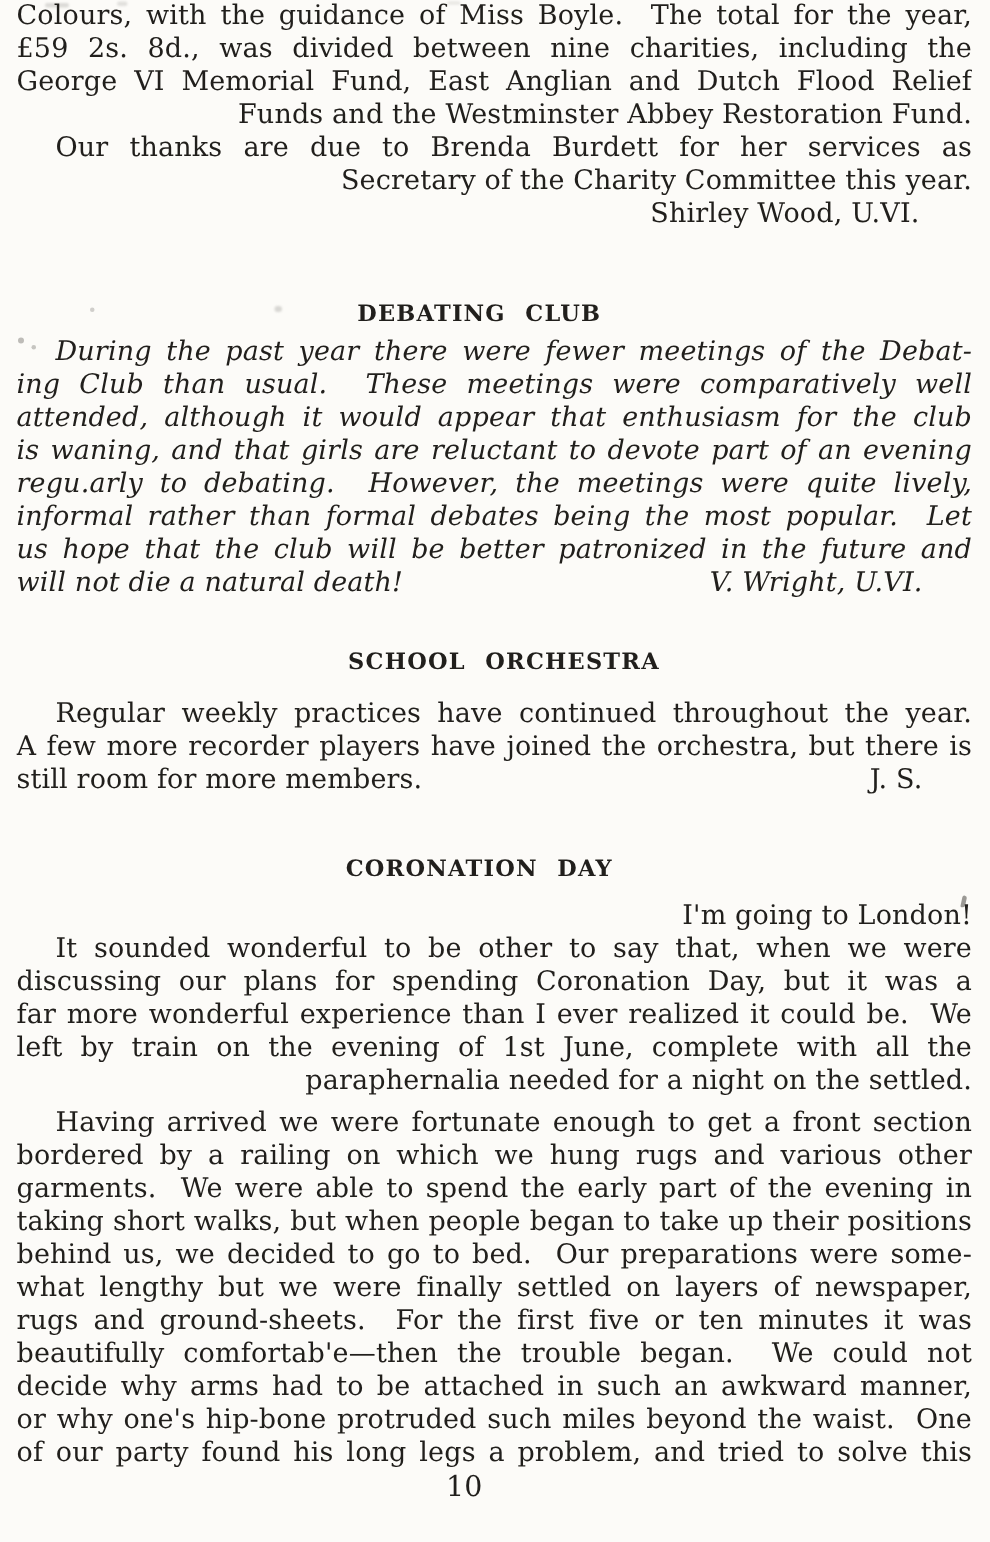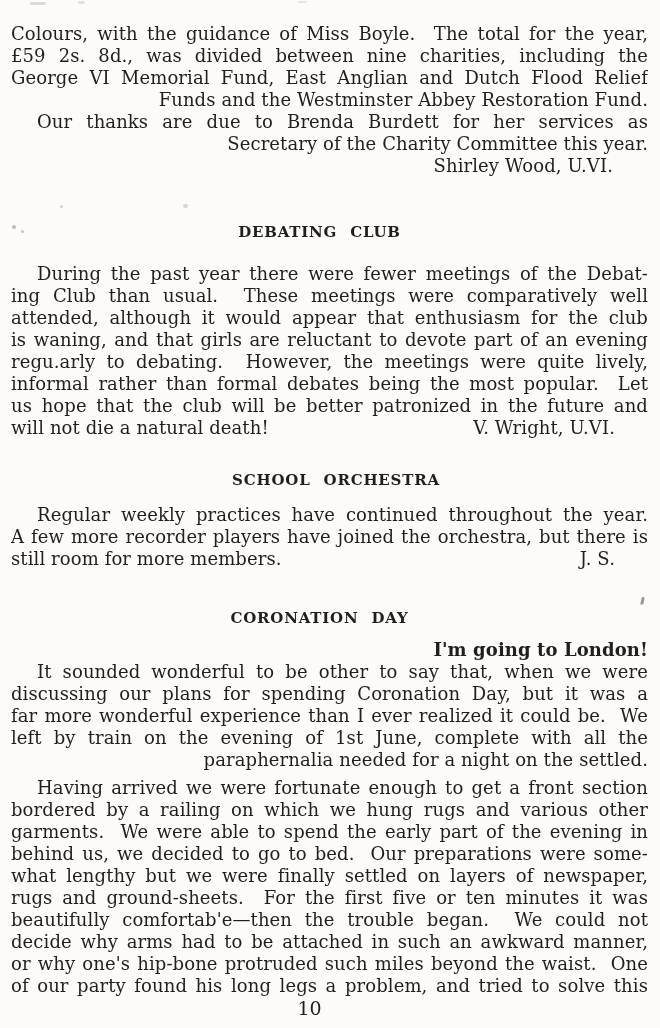--- a/index.html
+++ b/index.html
@@ -8,21 +8,21 @@
     background: #fcfbf8;
     font-family: "DejaVu Serif", "Liberation Serif", serif;
     color: #211f1c;
     position: relative;
     overflow: hidden;
   }
   .page {
     position: absolute; inset: 0;
   }
   .text-column {
-    position: absolute; left: 11px; top: 23px; width: 637px;
+    position: absolute; left: 11px; top: 0; width: 637px;
   }
   .para { margin: 0; }
   .line {
     height: 22px; line-height: 22px; font-size: 18px;
     overflow: hidden; white-space: nowrap;
     letter-spacing: 0.1px;
   }
   .line.justify { white-space: normal; text-align: justify; text-align-last: justify; }
   .line.left    { text-align: right; }
   .line.right   { text-align: right; padding-right: 35px; width: 602px; }
@@ -32,25 +32,25 @@
   .heading {
     height: 22px; line-height: 22px;
     font-size: 15px; font-weight: bold;
     text-align: center; text-align-last: center;
     letter-spacing: 0.8px; word-spacing: 7px;
     transform: translateX(-10px);
     margin: 0;
   }
   
   #debating-heading   { margin-top: 44px; }
-  #debating-para      { margin-top: 20px; }
+  #debating-para      { margin-top: 4px; font-style: italic; }
   #orchestra-heading  { margin-top: 30px; padding-left: 33px; }
   #orchestra-para     { margin-top: 13px; }
   #coronation-heading { margin-top: 37px; }
-  #coronation-para-1  { margin-top: 10px; font-weight: bold; }
+  #coronation-para-1  { margin-top: 10px; }
   #coronation-para-3  { margin-top: 6px; }
   .page-number-line {
     height: 22px; line-height: 22px; font-size: 19px;
     width: 637px; text-align: center;
     transform: translateX(-20px);
   }
   
   .speck { position: absolute; background: #4a4843; border-radius: 50%; }
   .speck.smear { border-radius: 2px; filter: blur(0.6px); }
   .speck.comma { border-radius: 2px 2px 3px 1px; transform: rotate(12deg); }
@@ -115,20 +115,21 @@
         <div class="line justify indent">It sounded wonderful to be other to say that, when we were</div>
         <div class="line justify">discussing our plans for spending Coronation Day, but it was a</div>
         <div class="line justify">far more wonderful experience than I ever realized it could be.&nbsp; We</div>
         <div class="line justify">left by train on the evening of 1st June, complete with all the</div>
         <div class="line left">paraphernalia needed for a night on the settled.</div>
       </div>
       <div class="para" id="coronation-para-3">
         <div class="line justify indent">Having arrived we were fortunate enough to get a front section</div>
         <div class="line justify">bordered by a railing on which we hung rugs and various other</div>
         <div class="line justify">garments.&nbsp; We were able to spend the early part of the evening in</div>
+        <div class="line justify">taking short walks, but when people began to take up their positions</div>
         <div class="line justify">behind us, we decided to go to bed.&nbsp; Our preparations were some-</div>
         <div class="line justify">what lengthy but we were finally settled on layers of newspaper,</div>
         <div class="line justify">rugs and ground-sheets.&nbsp; For the first five or ten minutes it was</div>
         <div class="line justify">beautifully comfortab'e—then the trouble began.&nbsp; We could not</div>
         <div class="line justify">decide why arms had to be attached in such an awkward manner,</div>
         <div class="line justify">or why one's hip-bone protruded such miles beyond the waist.&nbsp; One</div>
         <div class="line justify">of our party found his long legs a problem, and tried to solve this</div>
       </div>
       <div class="page-number-line">10</div>
   </div>

